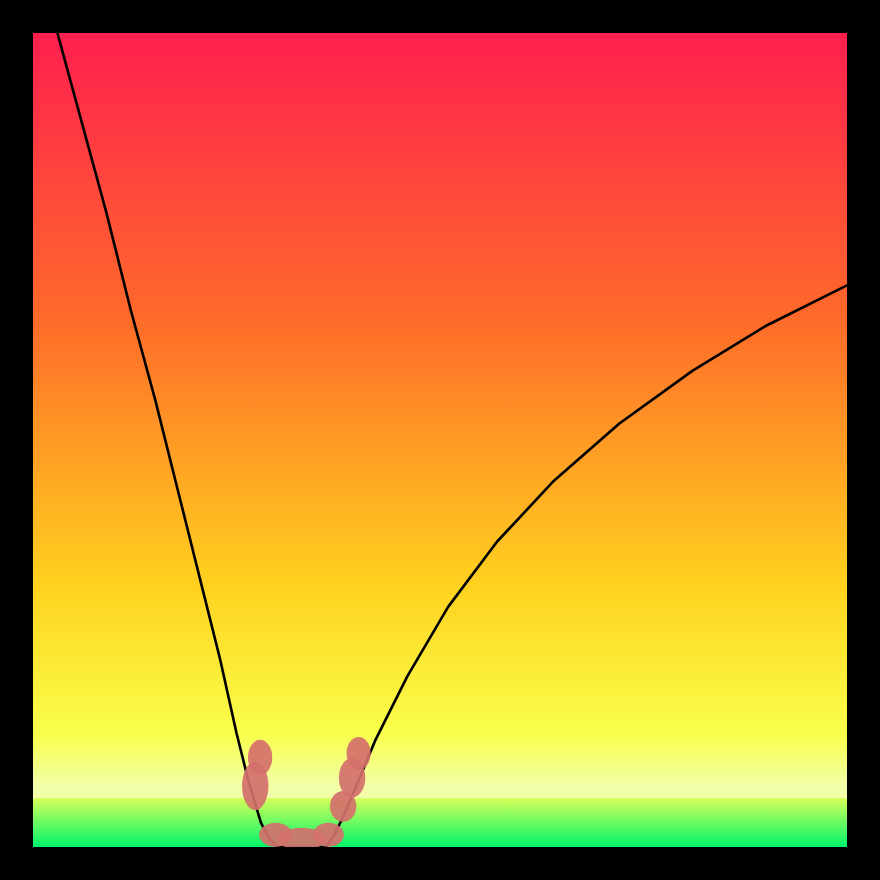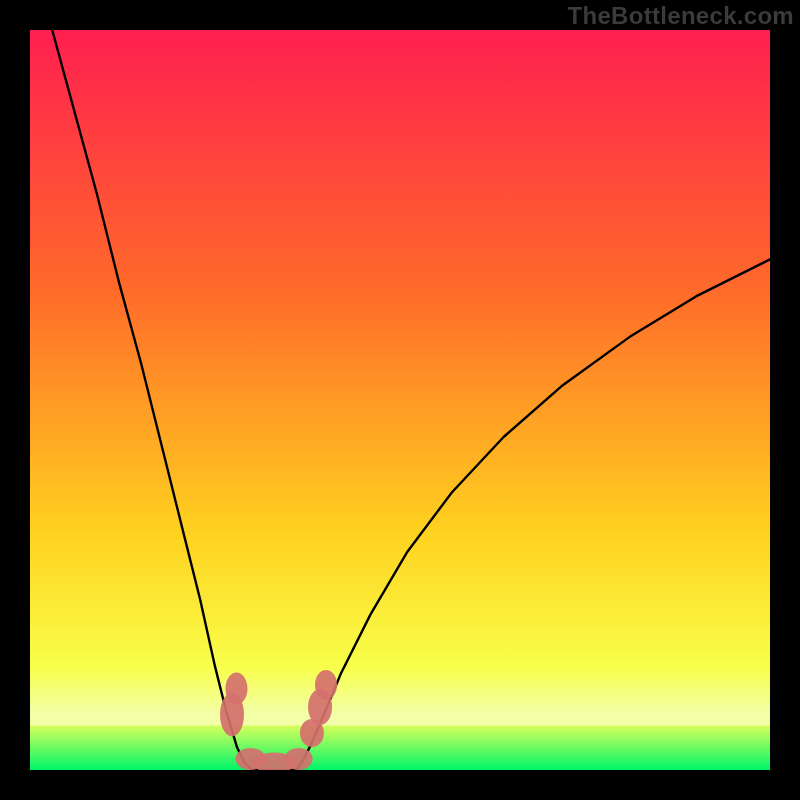--- a/index.html
+++ b/index.html
@@ -33,21 +33,20 @@
     letter-spacing: 0.3px;
     user-select: none;
   }
   svg { display: block; }
 </style>
 </head>
 <body>
 
 <div class="frame">
 
-  <div class="watermark">TheBottleneck.com</div>
 
   <div class="plot-area">
     <svg id="chart-svg" width="740" height="740" viewBox="0 0 740 740">
         <defs>
           <linearGradient id="bg-grad" x1="0" y1="0" x2="0" y2="1">
             <stop offset="0%" stop-color="#ff1f4f"></stop>
             <stop offset="35%" stop-color="#ff6a2a"></stop>
             <stop offset="68%" stop-color="#ffd21f"></stop>
             <stop offset="86%" stop-color="#f8ff4a"></stop>
             <stop offset="92.5%" stop-color="#f2ffa8"></stop>

